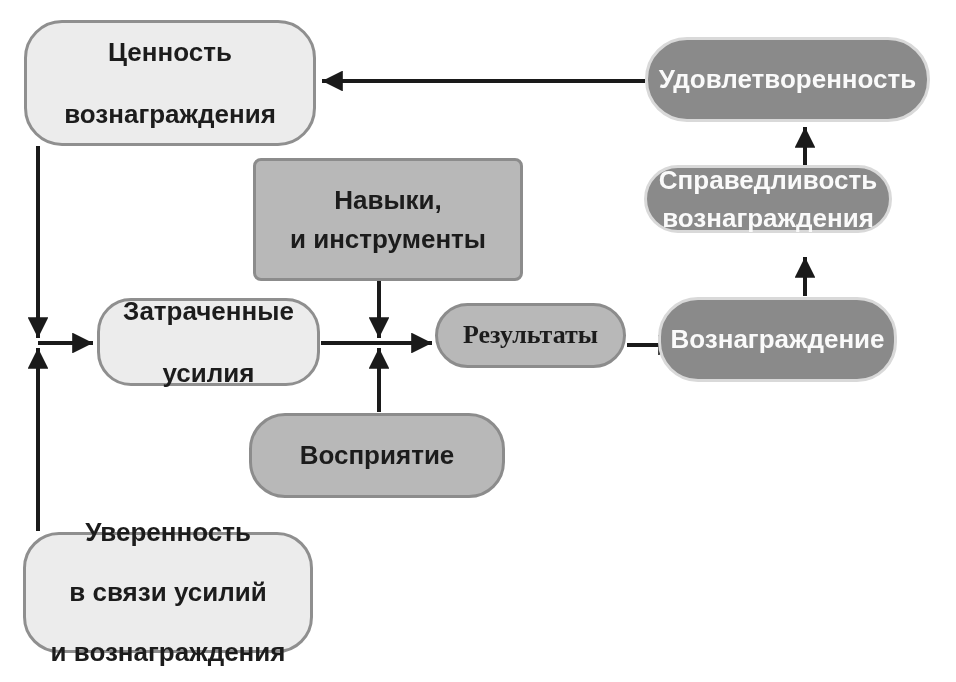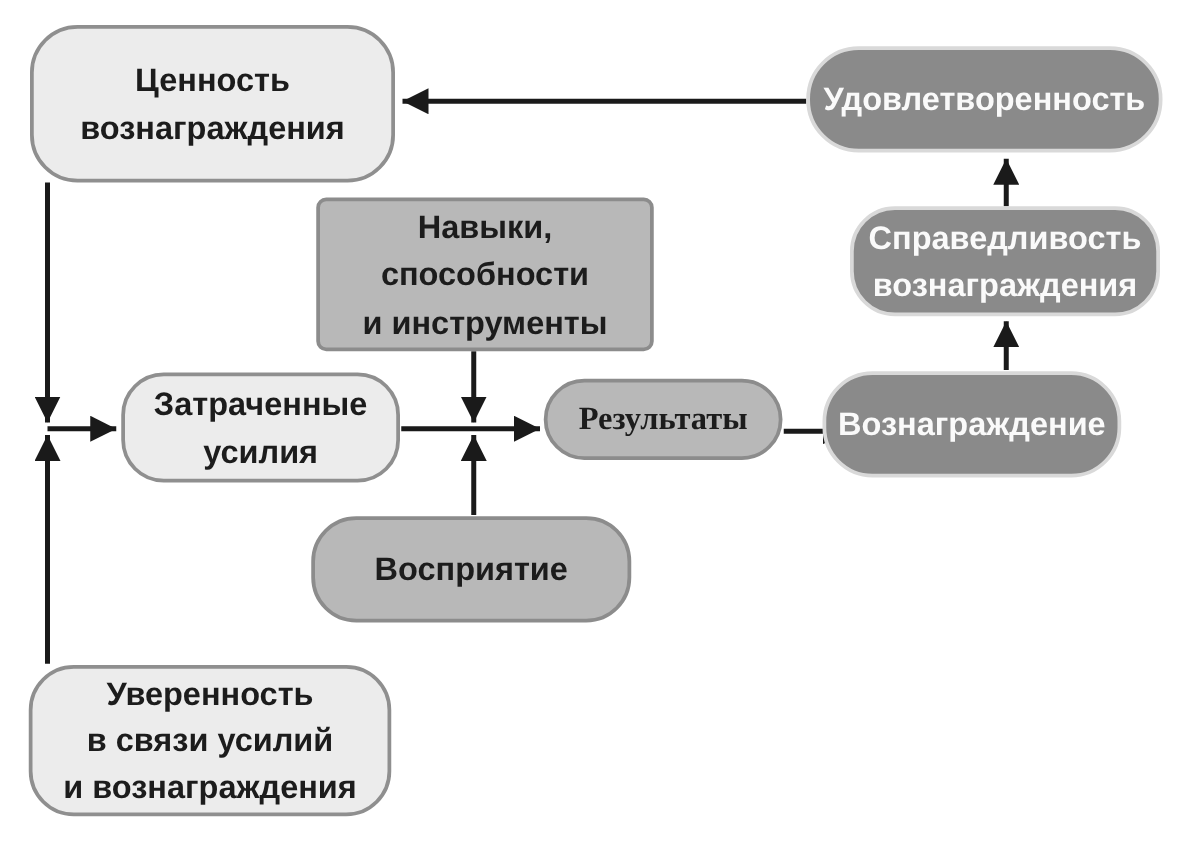--- a/index.html
+++ b/index.html
@@ -16,20 +16,21 @@
   .node{
     position:absolute;box-sizing:border-box;
     display:flex;flex-direction:column;align-items:center;justify-content:center;
     text-align:center;font-weight:bold;font-size:26px;line-height:1.48;
   }
   .node .line{display:block;white-space:nowrap;}
   .tone-light{
     background:var(--light-fill,#ececec);
     border:3px solid var(--light-border,#8f8f8f);
     color:var(--dark-text,#1c1c1c);
+    gap:23px;
   }
   .tone-medium{
     background:var(--medium-fill,#b8b8b8);
     border:3px solid var(--medium-border,#8c8c8c);
     color:var(--dark-text,#1c1c1c);
   }
   .tone-dark{
     background:var(--dark-fill,#8a8a8a);
     border:3px solid var(--dark-border,#d9d9d9);
     color:var(--light-text,#fafafa);
@@ -62,25 +63,24 @@
     <span class="line">Ценность</span>
     <span class="line">вознаграждения</span>
   </div>
 
   <div class="node tone-dark" style="left:645px;top:37px;width:285px;height:85px;border-radius:42px;">
     <span class="line">Удовлетворенность</span>
   </div>
 
   <div class="node tone-medium" style="left:253px;top:158px;width:270px;height:123px;border-radius:8px;">
     <span class="line">Навыки,</span>
-    <span class="line">способности</span>
     <span class="line">и инструменты</span>
   </div>
 
-  <div class="node tone-dark" style="left:680px;top:165px;width:248px;height:88px;border-radius:36px;text-align:right;">
+  <div class="node tone-dark" style="left:644px;top:165px;width:248px;height:68px;border-radius:36px;text-align:right;">
     <span class="line">Справедливость</span>
     <span class="line">вознаграждения</span>
   </div>
 
   <div class="node tone-light" style="left:97px;top:298px;width:223px;height:88px;border-radius:34px;">
     <span class="line">Затраченные</span>
     <span class="line">усилия</span>
   </div>
 
   <div class="node tone-medium" style="left:435px;top:303px;width:191px;height:65px;border-radius:36px;font-family:Liberation Serif, serif;">

